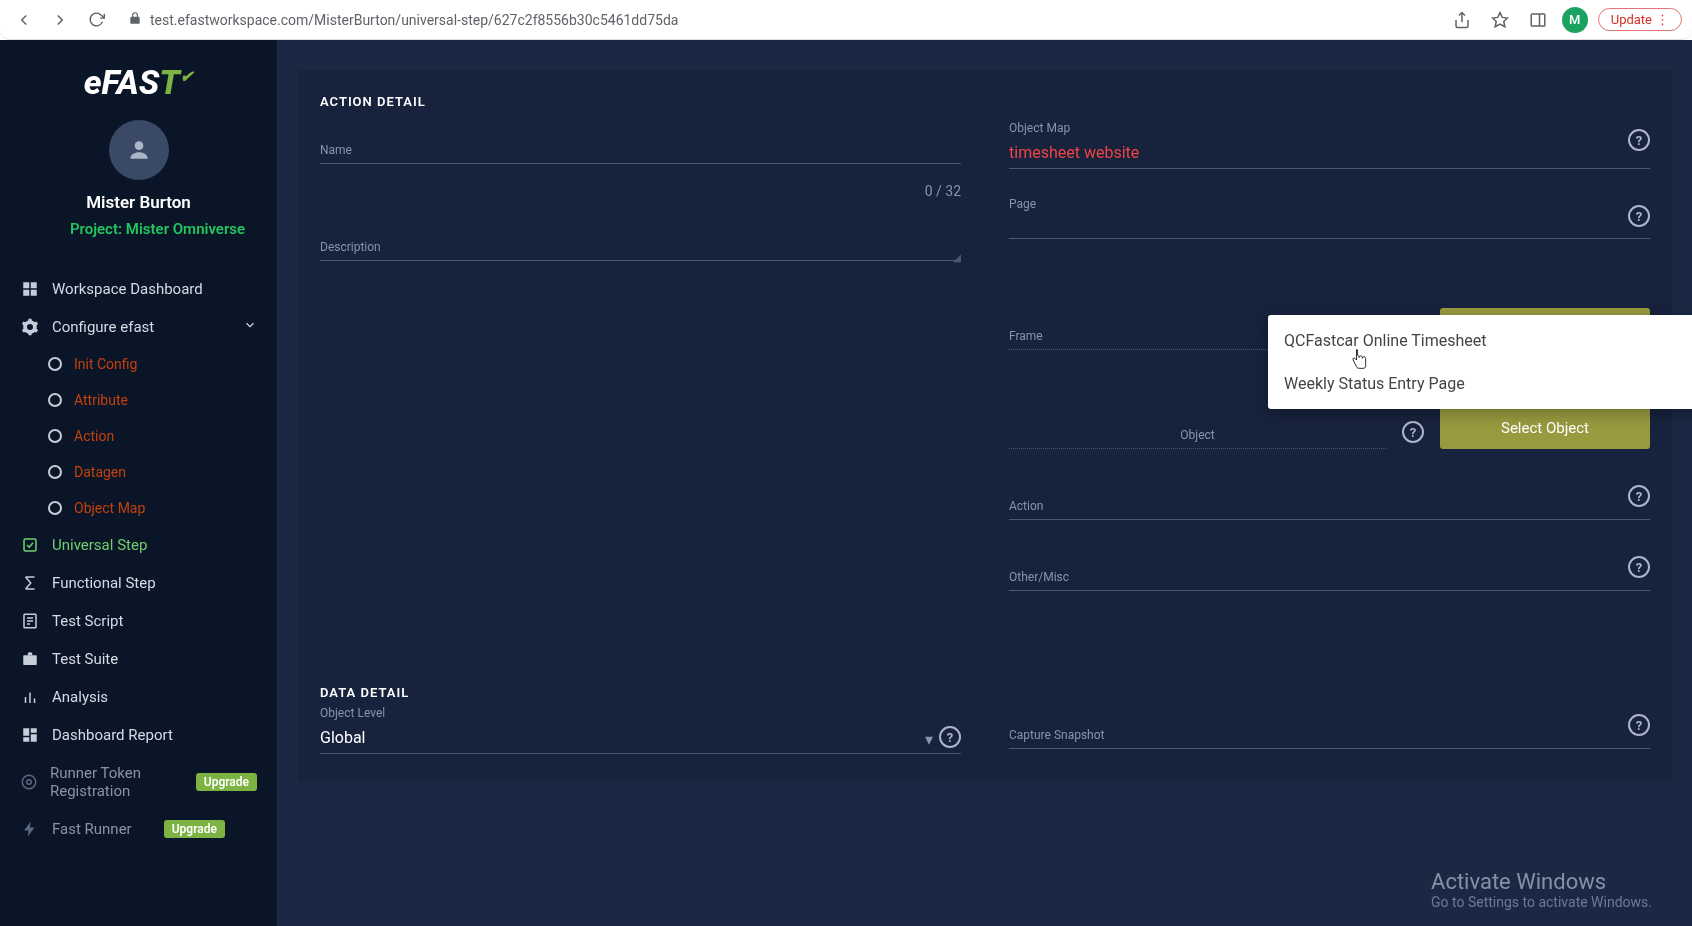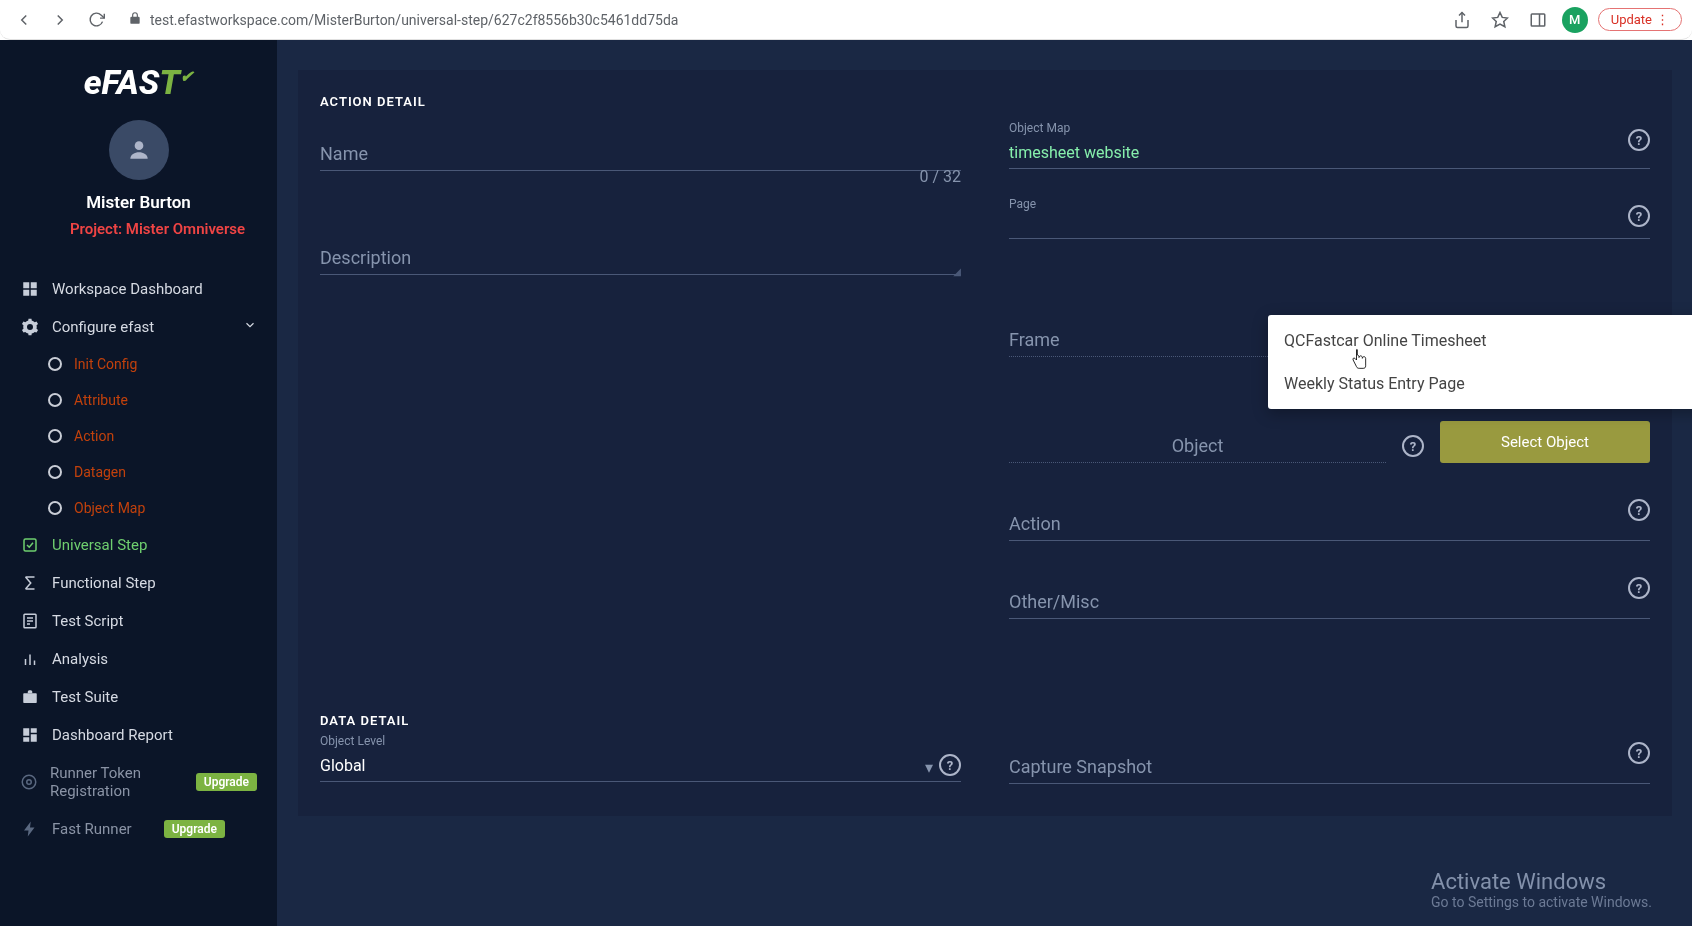--- a/index.html
+++ b/index.html
@@ -21,44 +21,44 @@
 
 
 .sidebar { width: 278px; background: #0b1528; color: #fff; display: flex; flex-direction: column; padding-top: 12px; border-right: 1px solid #1a2844; }
 .logo-wrap { text-align:center; padding: 10px 0 4px; }
 .logo-text { font-size: 34px; font-weight: 800; color: #fff; font-style: italic; letter-spacing: 0px; }
 .logo-text .e { color:#fff; }
 .logo-text .green { color:#7cb342; }
 .profile { text-align:center; padding: 14px 0 10px; }
 .profile-avatar { width: 60px; height:60px; border-radius:50%; background:#3a4a66; margin:0 auto 12px; display:flex; align-items:center; justify-content:center; color:#adb5c9; }
 .profile-name { font-size: 17px; font-weight: 600; color:#fff; margin-bottom: 8px; }
-.project-name { font-size: 15px; color:#ef4444; font-weight: 600; padding-left: 38px; }
+.project-name { font-size: 15px; color:#22c55e; font-weight: 600; padding-left: 38px; }
 .nav { margin-top: 22px; display:flex; flex-direction:column; }
 .nav-item { display:flex; align-items:center; gap:12px; padding: 10px 20px; color: #d6dae3; font-size: 15px; cursor:pointer; }
 .nav-item.active { color: #6fcf6f; }
 .nav-item .nav-icon { width:20px; display:flex; justify-content:center; color: #c7cdd9; }
 .nav-item.active .nav-icon { color:#6fcf6f; }
 .nav-item.sub { padding-left: 48px; font-size: 14px; color:#c2410c; }
 .nav-item .expand-chevron { margin-left:auto; }
 .badge-green { background:#7cb342; color:#fff; padding:2px 8px; border-radius:3px; font-size:12px; font-weight:600; margin-left:20px; }
 .radio-dot { width:14px; height:14px; border:2px solid #c9cdd6; border-radius:50%; display:inline-block; }
 
 
 .main { flex:1; background: #1a2844; padding: 30px 0 0; overflow-y:auto; position:relative; }
 .panel { background: #17223d; margin: 0 20px 0; padding: 24px 22px; }
 .section-title { color:#fff; font-size: 13px; font-weight:600; letter-spacing:1px; margin-bottom: 28px; }
 .form-row { display:flex; gap: 48px; }
 .form-col { flex:1; display:flex; flex-direction:column; gap:0; }
 
 .field { position:relative; margin-bottom: 44px; }
 .field-label-small { position:absolute; top:-16px; left:0; font-size:12px; color:#8694ad; }
-.field-underline { border:none; border-bottom:1px solid #4a5877; background:transparent; color:#86efac; font-size:16px; width:100%; padding: 6px 0; outline:none; }
-.field-placeholder { color:#8694ad; font-size:18px; padding:6px 0; border-bottom:1px solid #4a5877; }
+.field-underline { border:none; border-bottom:1px solid #4a5877; background:transparent; color:#ef4444; font-size:16px; width:100%; padding: 6px 0; outline:none; }
+.field-placeholder { color:#8694ad; font-size:12px; padding:6px 0; border-bottom:1px solid #4a5877; }
 .field-placeholder.dotted { border-bottom-style:dotted;margin-top:28px; }
-.field-counter { position:absolute; right:0; top:30px; font-size:16px; color:#8694ad; }
+.field-counter { position:absolute; right:0; top:46px; font-size:14px; color:#8694ad; }
 .field-help { position:absolute; right: 0; top: 2px; width:22px; height:22px; border:2px solid #adb5c9; border-radius:50%; display:flex; align-items:center; justify-content:center; font-size:13px; font-weight:700; color:#adb5c9; cursor:pointer; }
 .field-help.offset { right: 0; top: -8px; }
 .textarea-handle { position:absolute; right:0; bottom: -2px; color:#4a5877; font-size:10px; }
 
 .frame-row, .object-row { display:flex; align-items:flex-end; gap:16px; margin-bottom: 44px; position:relative; }
 .frame-row .field-placeholder, .object-row .field-placeholder { flex:1; }
 .olive-btn { background:#999a3f; color:#fff; border:none; padding: 12px 38px; font-size:15px; border-radius:3px; cursor:pointer; min-width:210px; }
 .obj-help { width:22px; height:22px; border:2px solid #adb5c9; border-radius:50%; display:flex;align-items:center;justify-content:center; font-size:13px; font-weight:700; color:#adb5c9; margin-bottom:6px; cursor:pointer; }
 
 
@@ -216,36 +216,36 @@
               <rect x="4" y="3" width="16" height="18" rx="1"></rect>
               <line x1="8" y1="8" x2="16" y2="8"></line>
               <line x1="8" y1="12" x2="16" y2="12"></line>
               <line x1="8" y1="16" x2="12" y2="16"></line>
             </svg>
           </span>
         <span>Test Script</span>
       </div>
       <div class="nav-item">
         <span class="nav-icon">
+            <svg width="18" height="18" viewBox="0 0 24 24" fill="currentColor">
+              <rect x="3" y="7" width="18" height="13" rx="1"></rect>
+              <path d="M9 7V5a2 2 0 012-2h2a2 2 0 012 2v2"></path>
+            </svg>
+          </span>
+        <span>Test Suite</span>
+      </div>
+      <div class="nav-item">
+        <span class="nav-icon">
             <svg width="18" height="18" viewBox="0 0 24 24" fill="none" stroke="currentColor" stroke-width="2">
               <line x1="6" y1="20" x2="6" y2="12"></line>
               <line x1="12" y1="20" x2="12" y2="6"></line>
               <line x1="18" y1="20" x2="18" y2="14"></line>
             </svg>
           </span>
         <span>Analysis</span>
-      </div>
-      <div class="nav-item">
-        <span class="nav-icon">
-            <svg width="18" height="18" viewBox="0 0 24 24" fill="currentColor">
-              <rect x="3" y="7" width="18" height="13" rx="1"></rect>
-              <path d="M9 7V5a2 2 0 012-2h2a2 2 0 012 2v2"></path>
-            </svg>
-          </span>
-        <span>Test Suite</span>
       </div>
       <div class="nav-item">
         <span class="nav-icon">
             <svg width="18" height="18" viewBox="0 0 24 24" fill="currentColor">
               <rect x="3" y="3" width="8" height="10"></rect>
               <rect x="13" y="3" width="8" height="6"></rect>
               <rect x="13" y="11" width="8" height="10"></rect>
               <rect x="3" y="15" width="8" height="6"></rect>
             </svg>
           </span>

